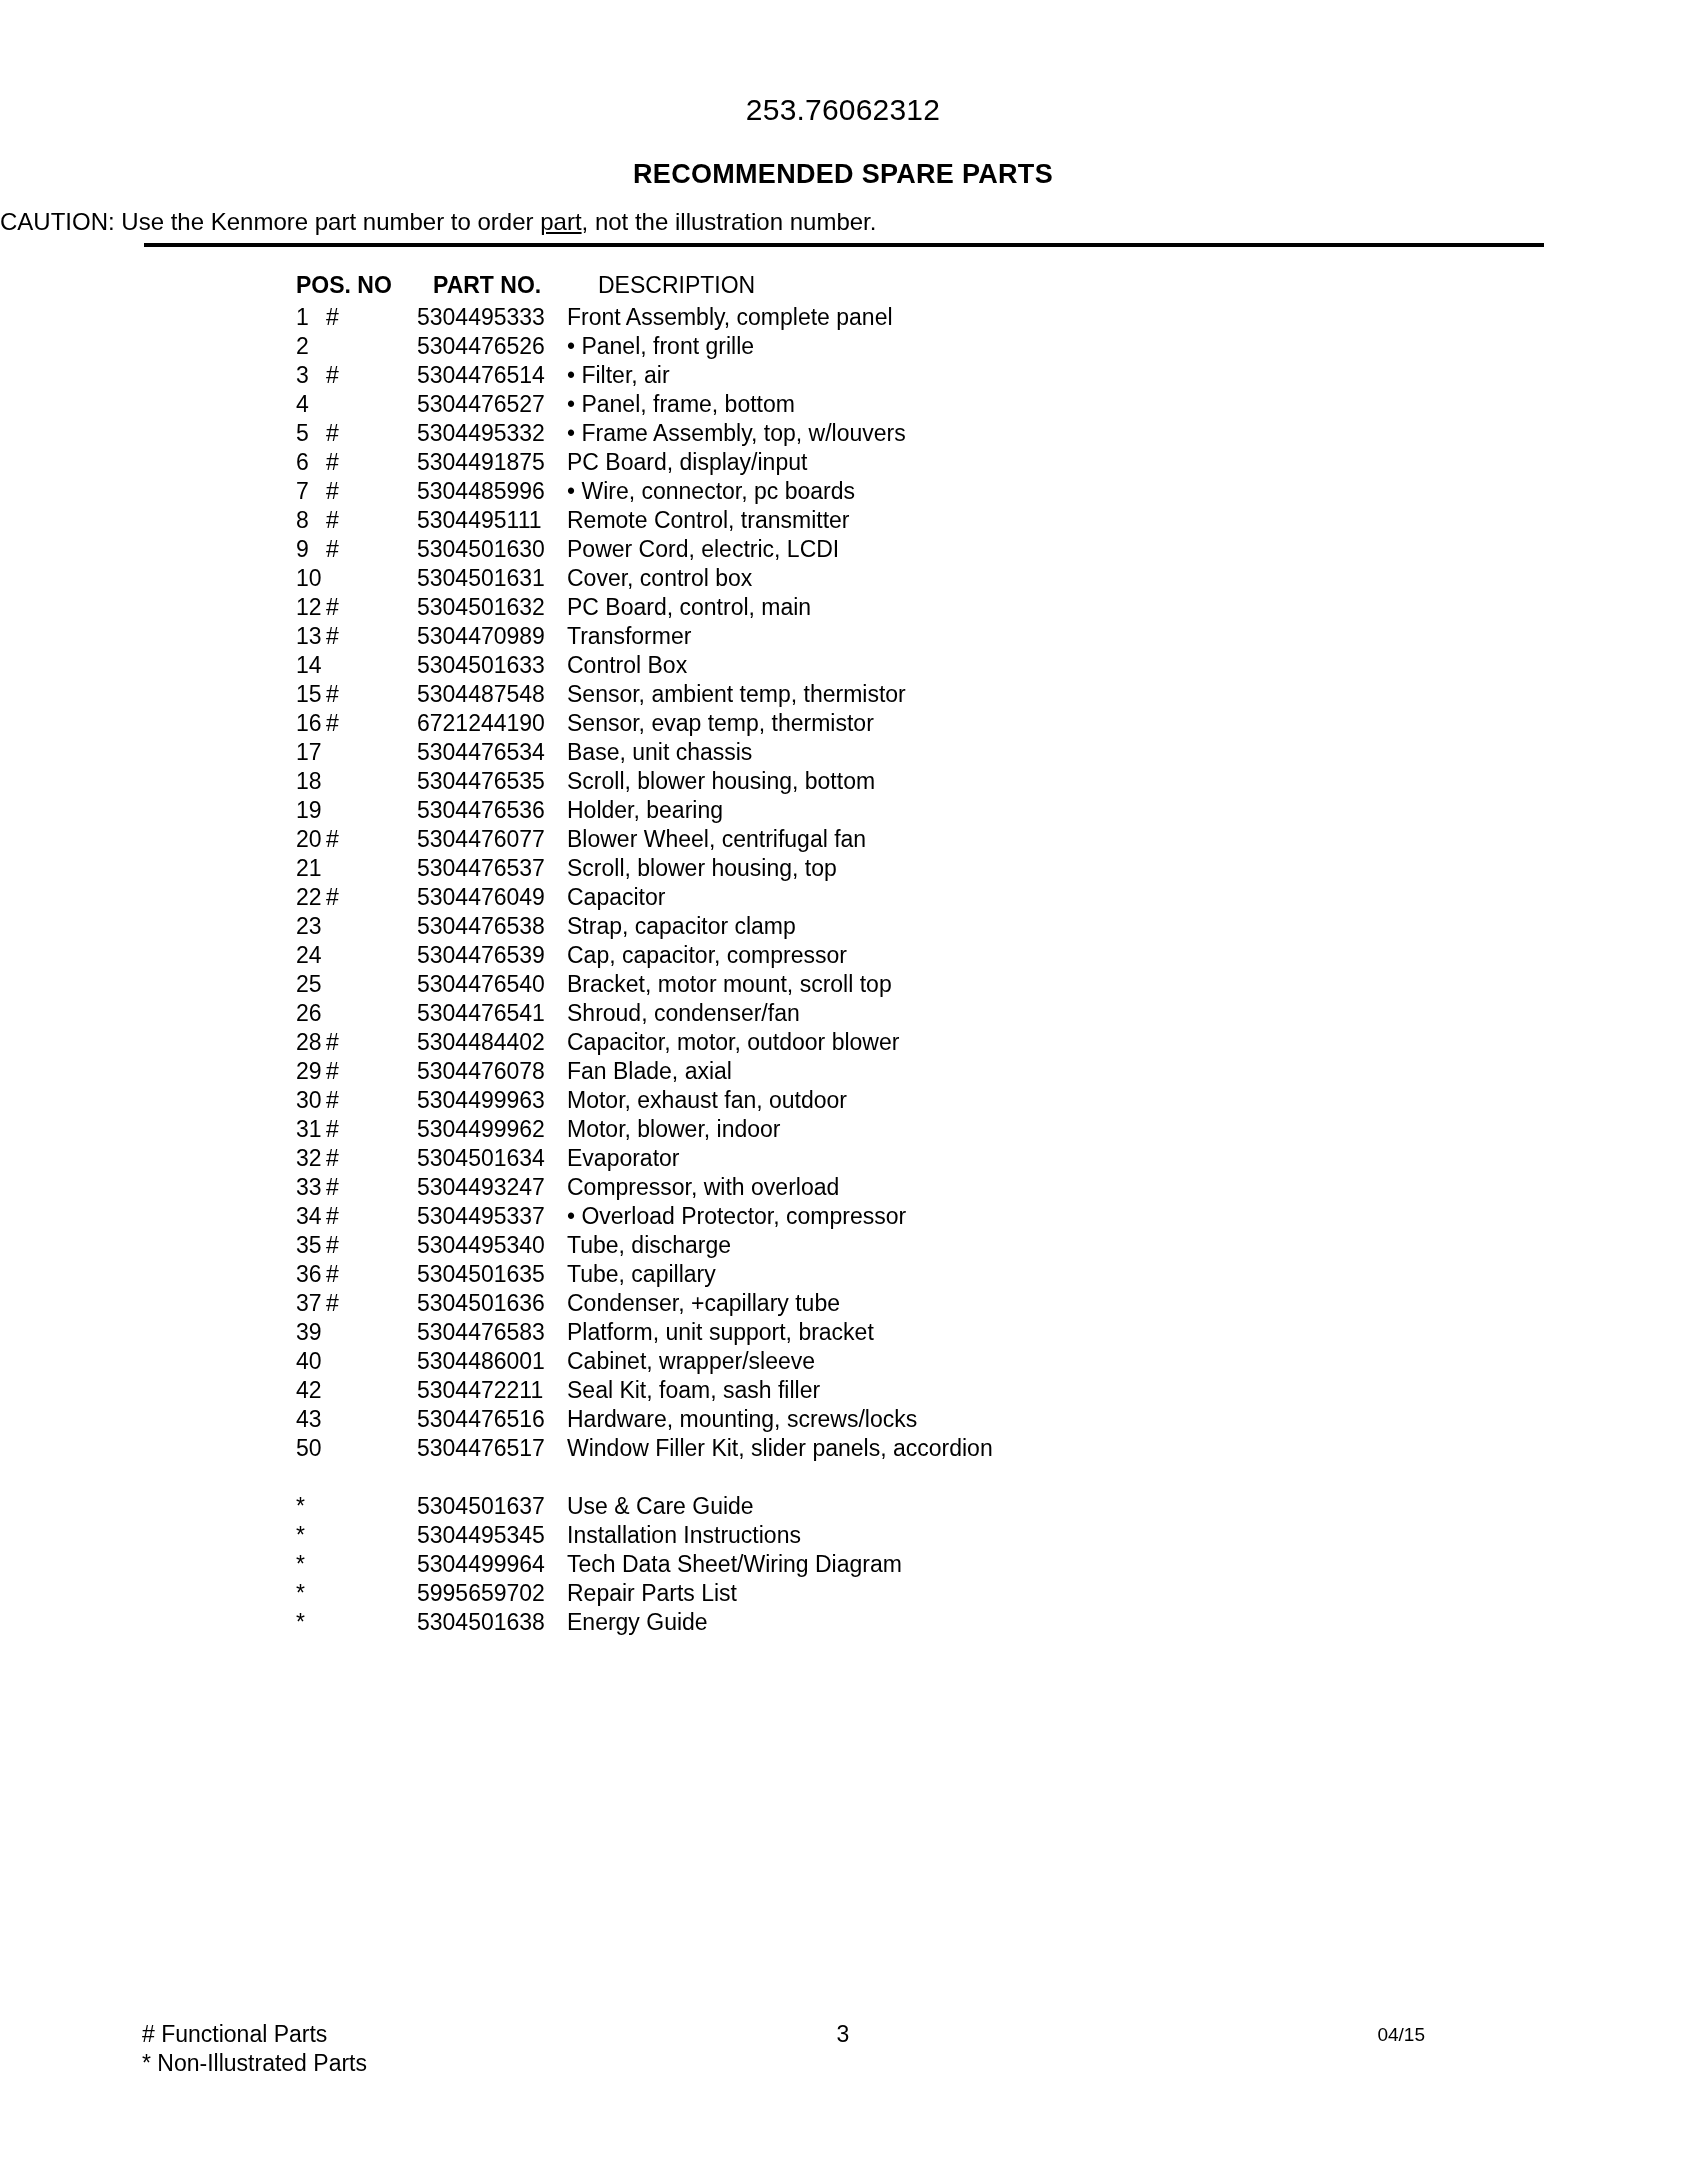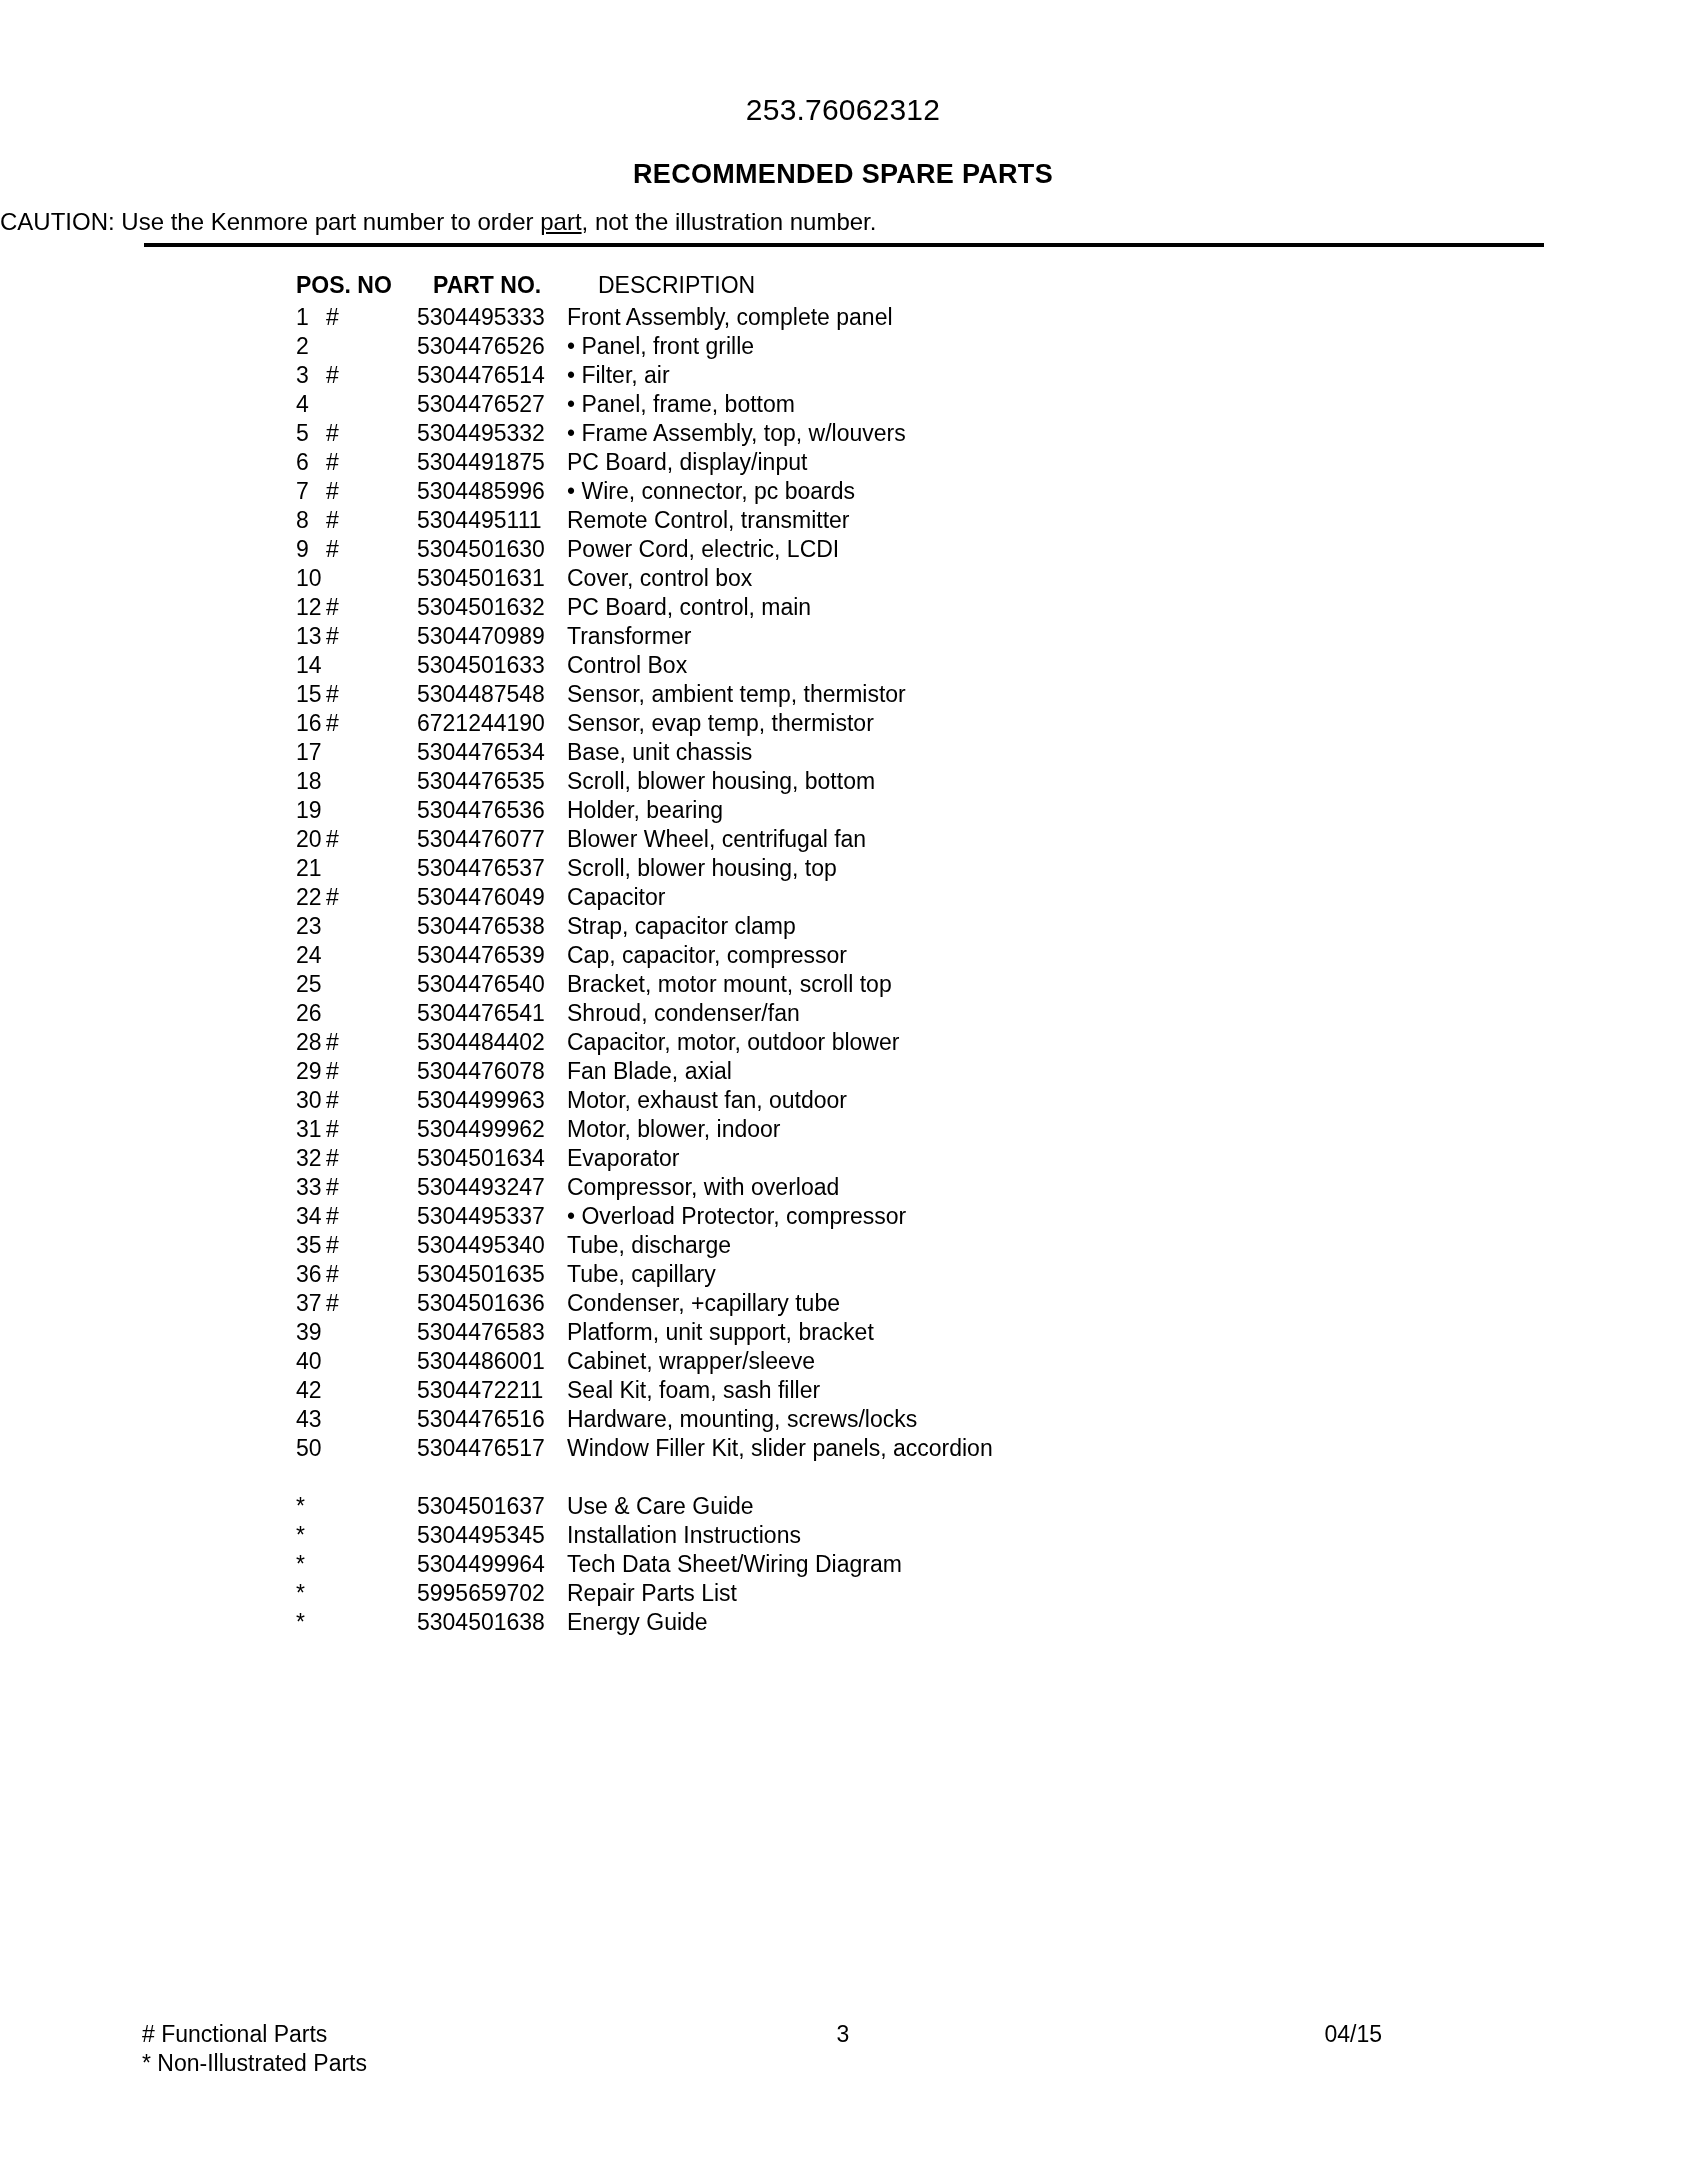--- a/index.html
+++ b/index.html
@@ -135,20 +135,21 @@
     font-weight: normal;
   }
 
   
   .footer {
     position: absolute;
     left: 0;
     top: 2020px;
     width: 1524px;
     height: 83px;
+    padding-left: 43px;
   }
   .footer-left {
     position: absolute;
     left: 142px;
     top: 0;
     font-size: 23px;
     line-height: 29px;
   }
   .footer-left div { white-space: nowrap; }
   .footer-center {
@@ -157,21 +158,21 @@
     top: 0;
     width: 1686px;
     text-align: center;
     font-size: 23px;
     line-height: 29px;
   }
   .footer-right {
     position: absolute;
     right: 142px;
     top: 0;
-    font-size: 23px;
+    font-size: 19px;
     line-height: 29px;
     white-space: nowrap;
   }
 </style>
 </head>
 <body>
 
 <div class="page">
 
   <div class="model-number">253.76062312</div>

